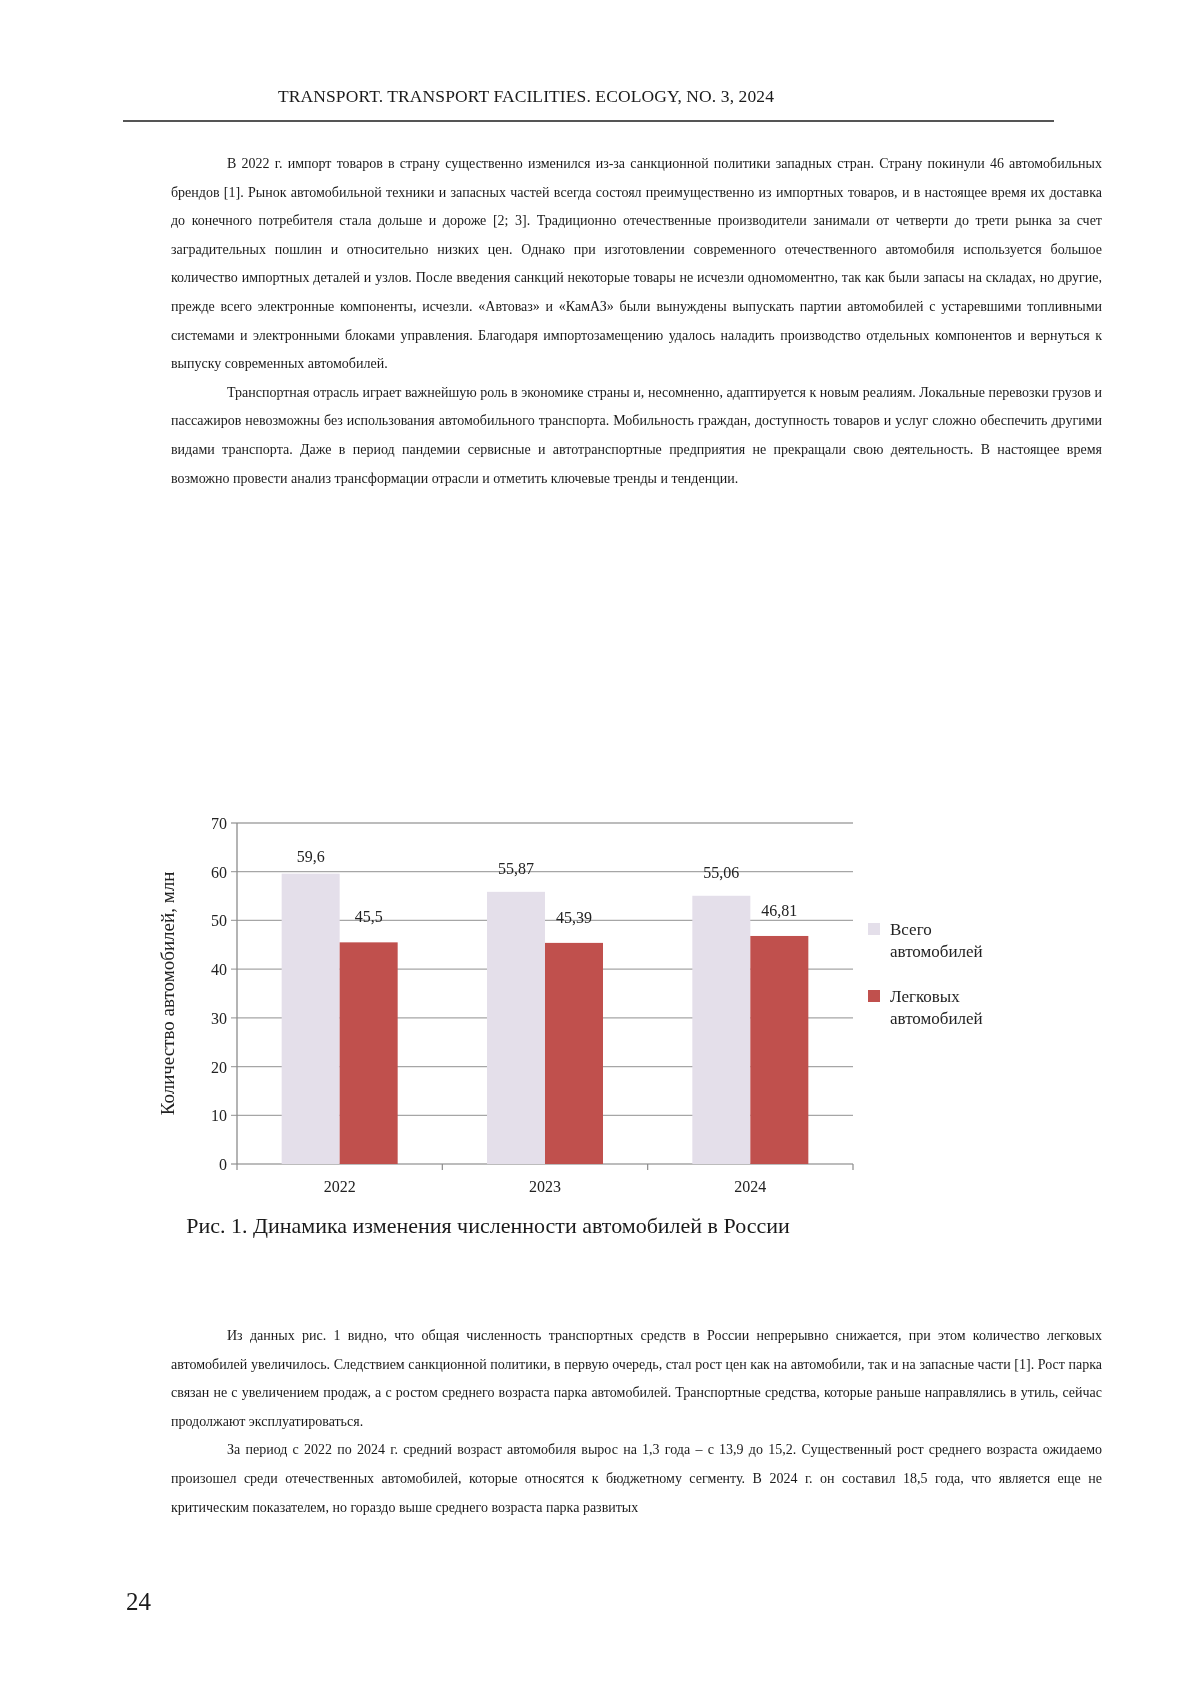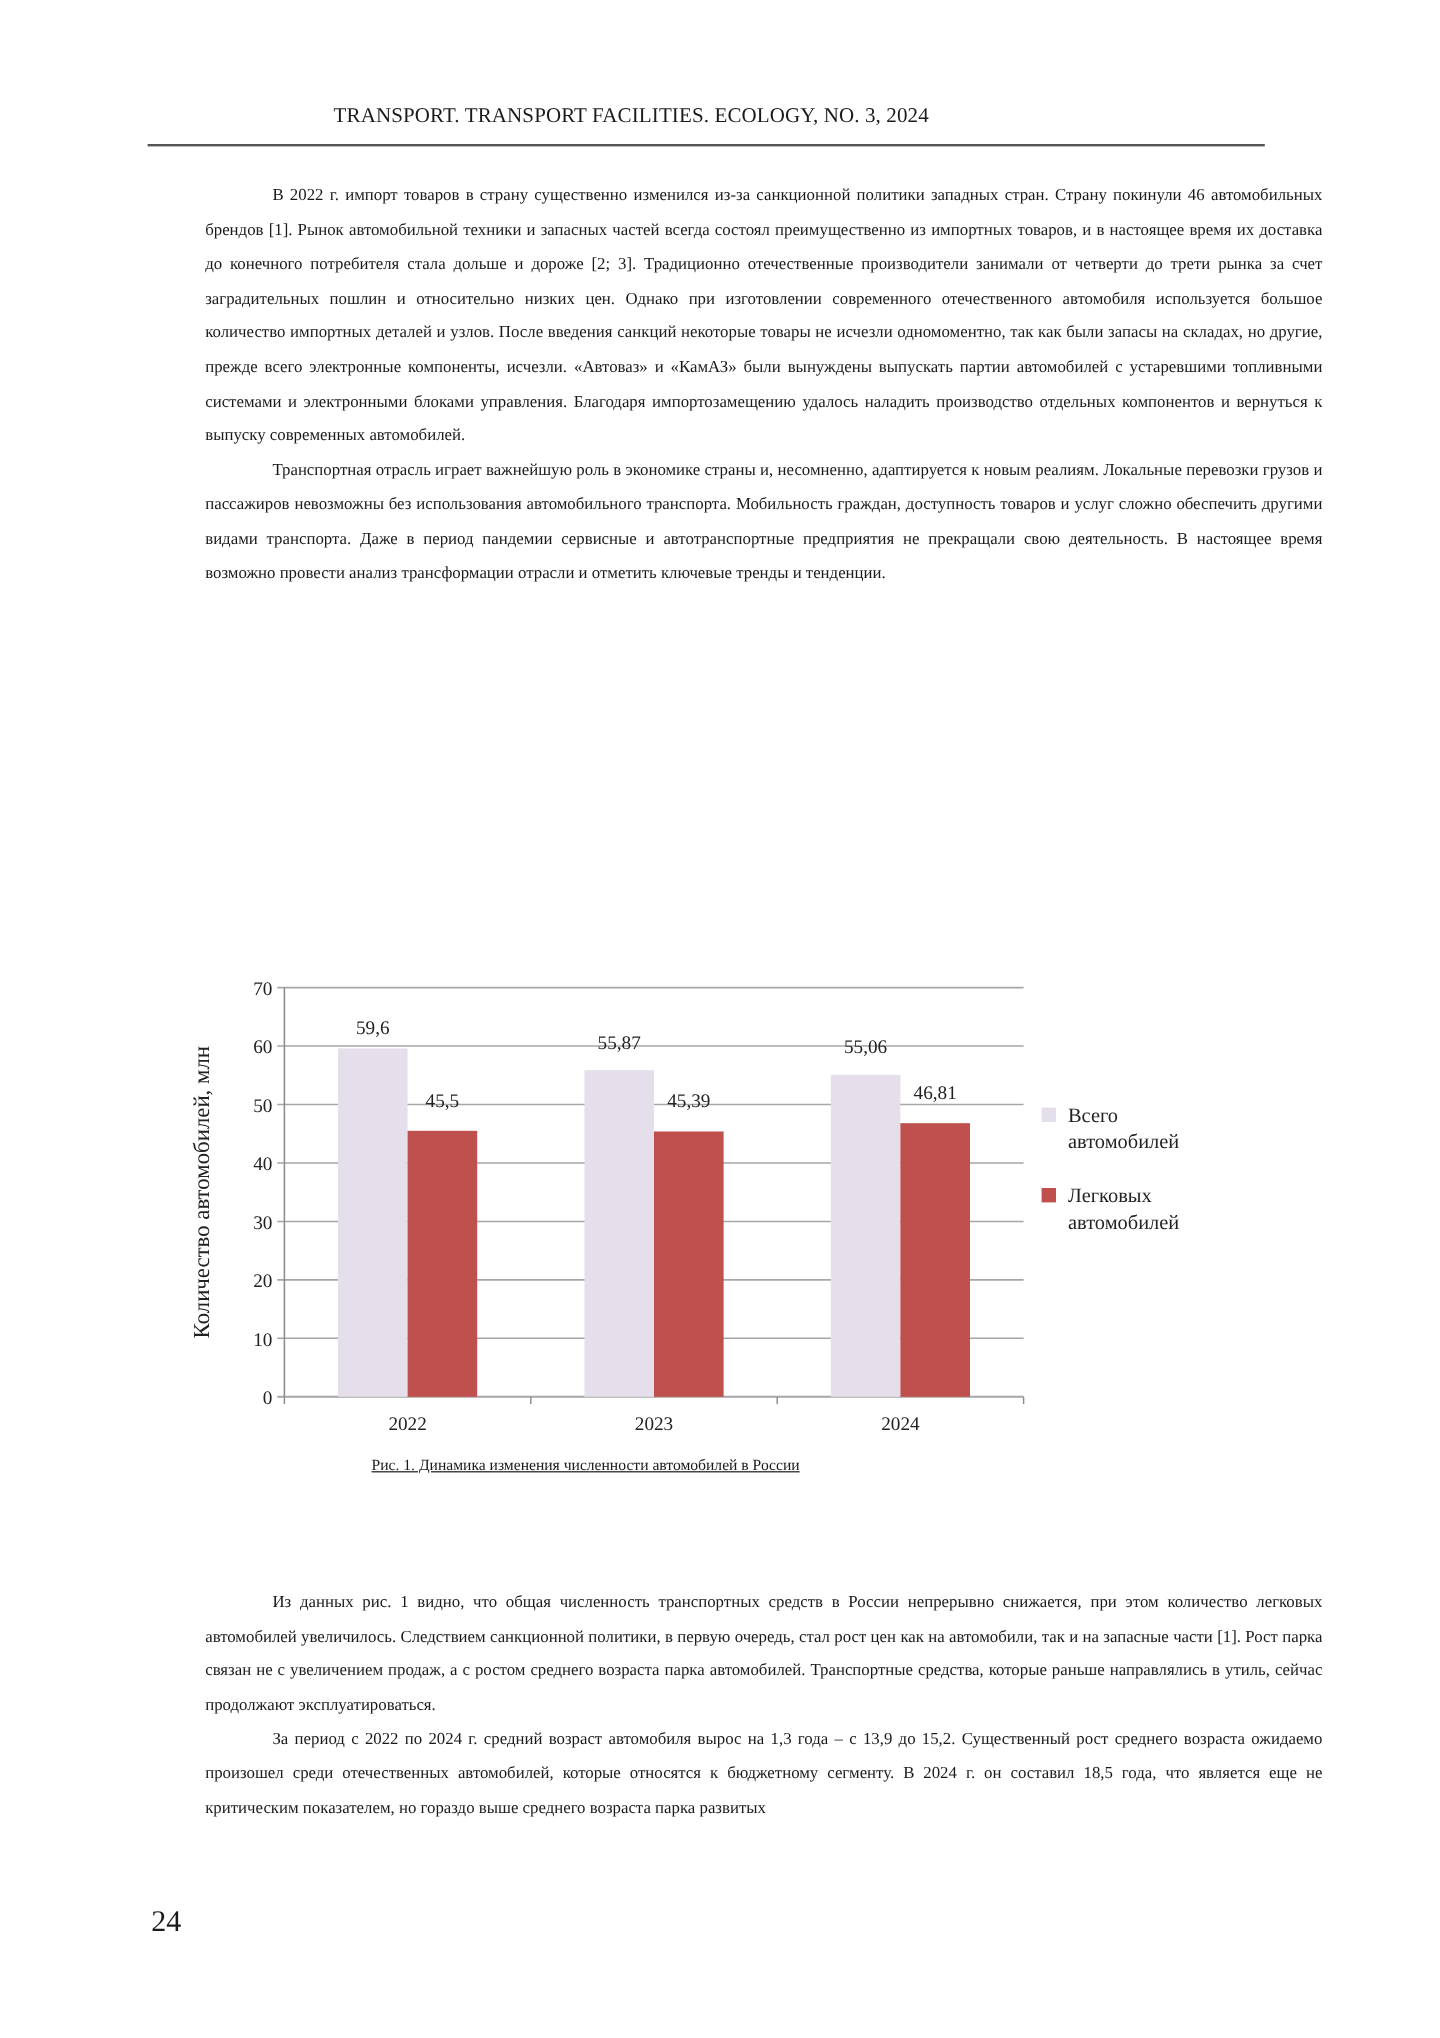--- a/index.html
+++ b/index.html
@@ -7,21 +7,21 @@
          font-family:"Liberation Serif", "DejaVu Serif", serif; color:#1a1a1a; }
   .header { position:absolute; top:86px; left:0; width:1052px; text-align:center;
             font-size:17.5px; letter-spacing:0.1px; }
   .rule { position:absolute; top:120px; left:123px; width:931px; height:2px; background:#555; }
   .text-block { position:absolute; left:123px; width:931px; font-size:14px; line-height:28.6px;
                 text-align:justify;margin-left:48px; }
   .text-block p { margin:0; text-indent:56px; }
   #block1 { top:150px; }
   #block2 { top:1322px; }
   .chart-wrap { position:absolute; left:150px; top:805px; width:900px; height:395px; }
-  .caption { position:absolute; top:1213px; left:0; width:976px; text-align:center; font-size:13px;text-decoration:underline; }
+  .caption { position:absolute; top:1213px; left:0; width:976px; text-align:center; font-size:22px; }
   .page-number { position:absolute; top:1588px; left:126px; font-size:25px; }
   svg text { font-family:"Liberation Serif", "DejaVu Serif", serif; }
 </style>
 </head>
 <body>
 
 <div class="header">TRANSPORT. TRANSPORT FACILITIES. ECOLOGY, NO. 3, 2024</div>
 <div class="rule"></div>
 
 <div class="text-block" id="block1">

